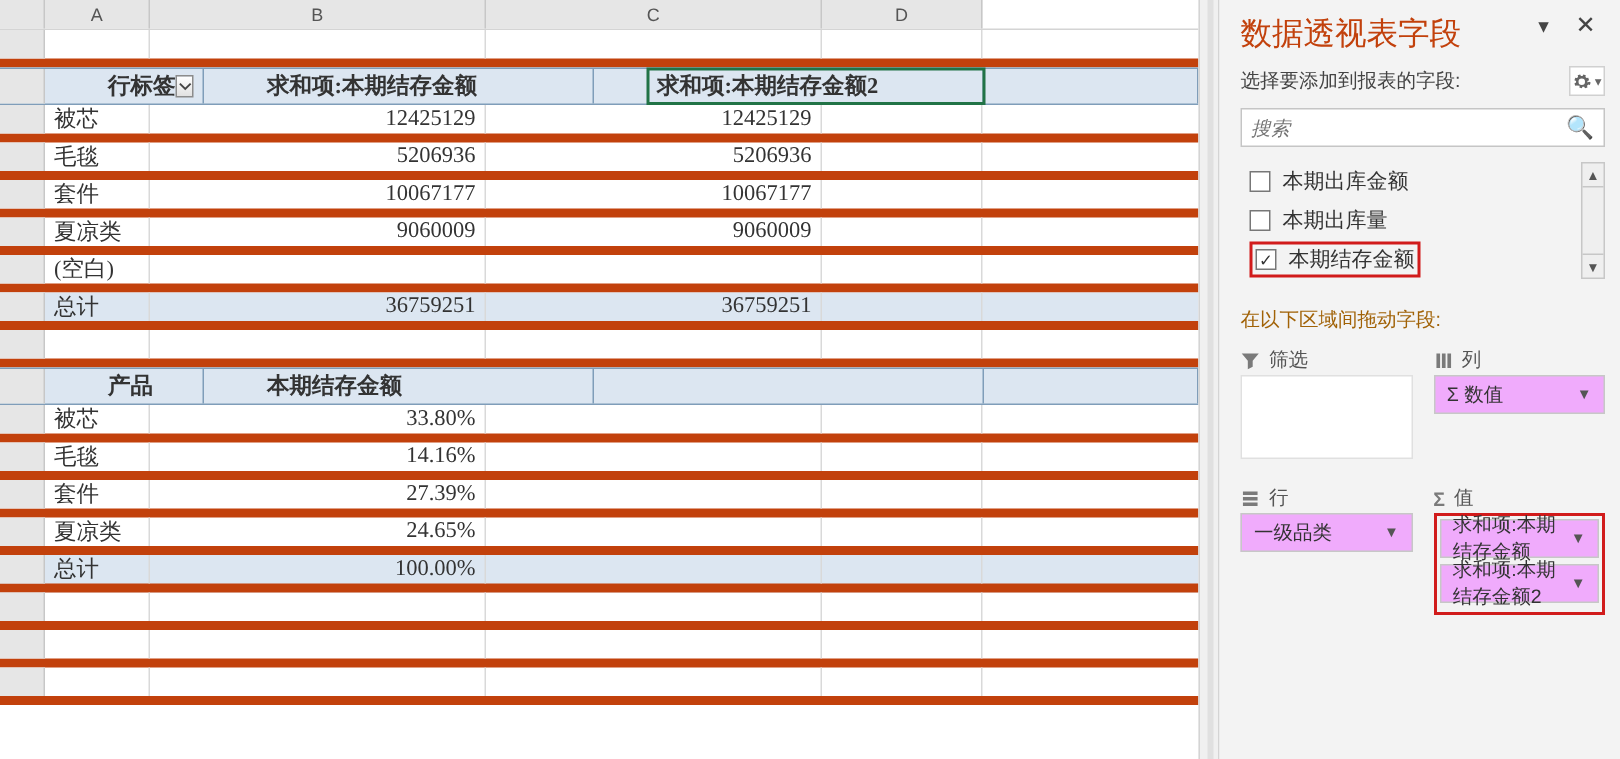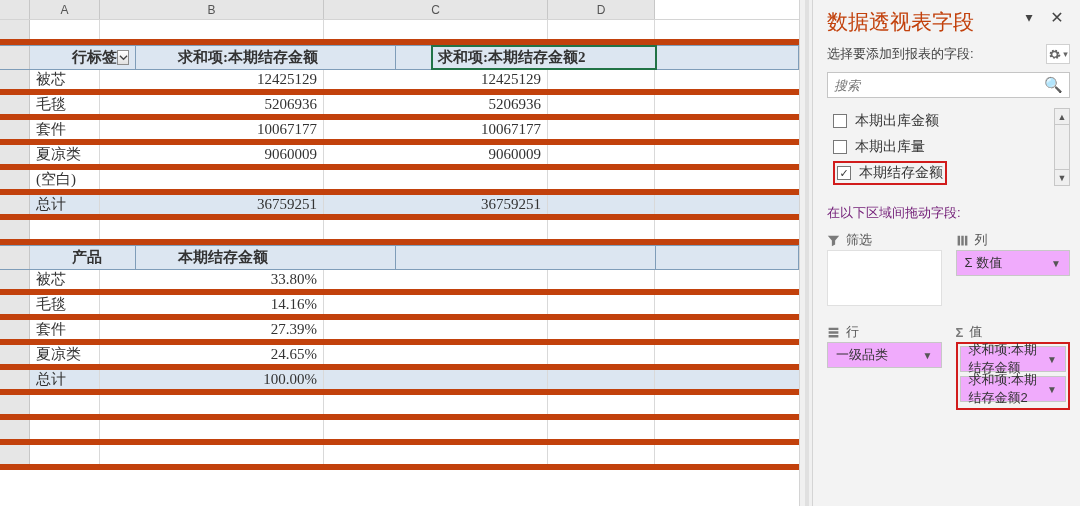--- a/index.html
+++ b/index.html
@@ -57,21 +57,21 @@
   .search-box .mag { color:#2a6fb5; font-size:15px; }
 
   .field-list { position:relative; border-right:16px solid transparent; }
   .field-item { display:flex; align-items:center; height:26px; padding-left:6px; font-size:14px; color:#333; position:relative; }
   .chk { width:14px; height:14px; border:1px solid #777; margin-right:8px; background:#fff; display:inline-flex; align-items:center; justify-content:center; font-size:11px; color:#333; }
   .red-wrap { border:2px solid #d11b1b; padding:0 2px; display:inline-flex; align-items:center; height:24px; }
   .field-scroll { position:absolute; right:-16px; top:0; bottom:0; width:16px; border:1px solid #c7c7c7; background:#efefef; }
   .field-scroll .arr { height:16px; display:flex; align-items:center; justify-content:center; font-size:9px; color:#555; border-bottom:1px solid #c7c7c7; }
   .field-scroll .arr:last-child { position:absolute; bottom:0; left:0; right:0; border-top:1px solid #c7c7c7; border-bottom:none; }
 
-  .drag-hint { font-size:13px; color:#701a75; margin:18px 0 8px; }
+  .drag-hint { font-size:13px; color:#a16207; margin:18px 0 8px; }
 
   .zones { display:grid; grid-template-columns:1fr 1fr; column-gap:14px; row-gap:16px; }
   .zone-label { font-size:13px; color:#555; display:flex; align-items:center; height:20px; }
   .zone-label svg { width:13px; height:13px; margin-right:6px; fill:#7a7a7a; }
   .zone-label .txt { }
   .zone-box { min-height:30px; }
   .zone-chip { height:26px; background:#f0abfc; border:1px solid #c7c7c7; display:flex; align-items:center; padding:0 8px; font-size:13px; color:#333; margin-bottom:4px; }
   .zone-chip .drop { margin-left:auto; font-size:10px; color:#555; }
   .red-box { border:2px solid #d11b1b; padding:2px; }
 

